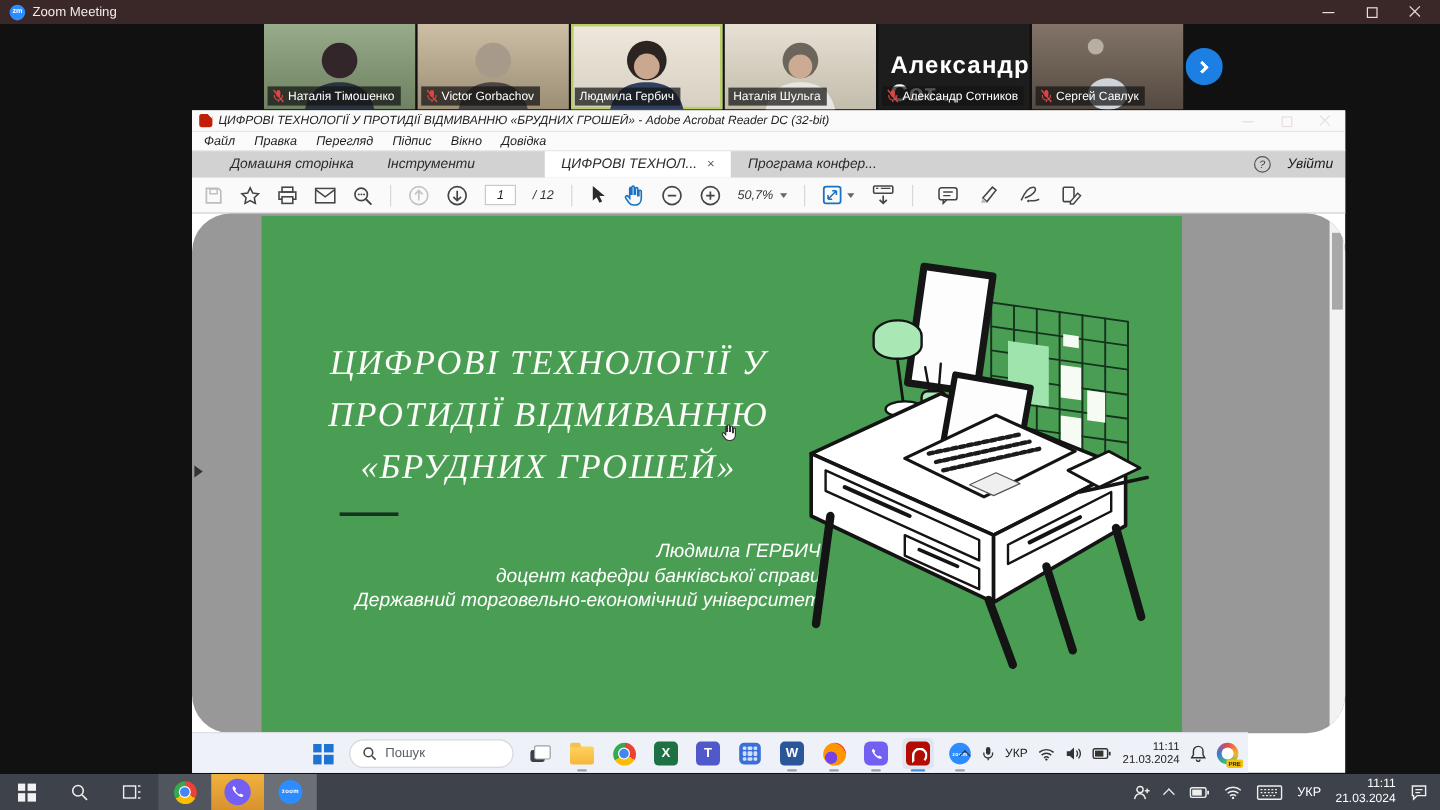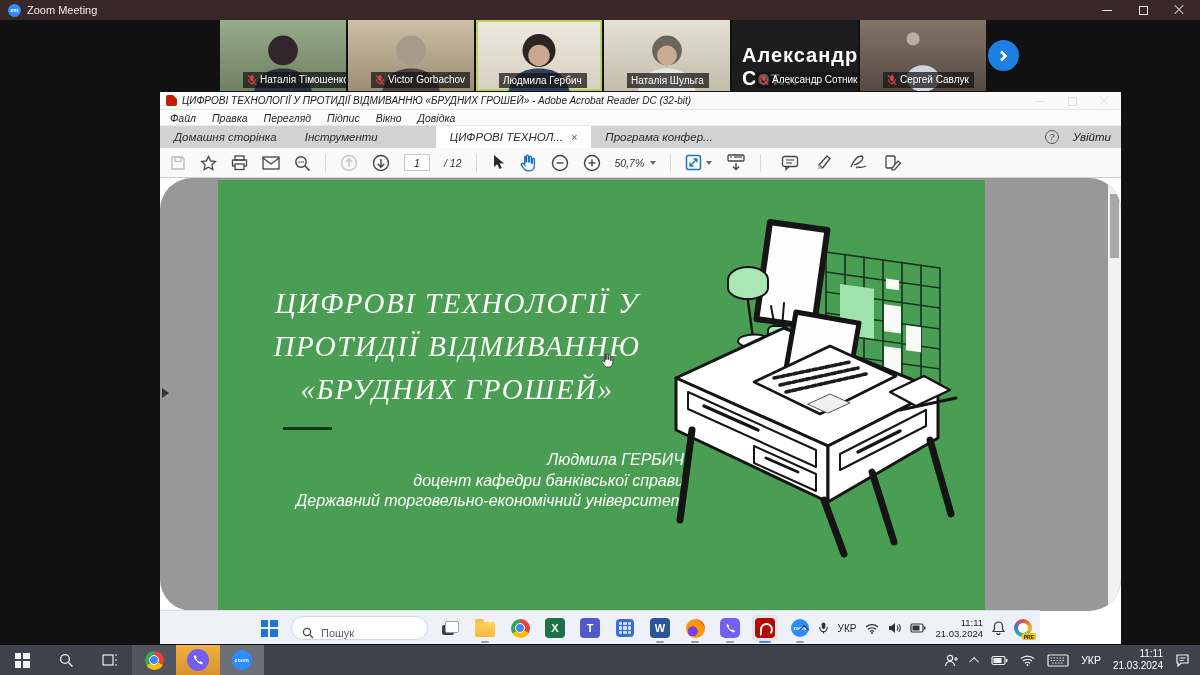--- a/index.html
+++ b/index.html
@@ -19,41 +19,41 @@
   .wc-max::before { content:""; position:absolute; left:1px; top:1px; width:7px; height:7px; border:1px solid currentColor; }
   .wc-close::before,.wc-close::after { content:""; position:absolute; left:-1px; top:4px; width:12px; border-top:1px solid currentColor; }
   .wc-close::before { transform:rotate(45deg); } .wc-close::after { transform:rotate(-45deg); }
 
   
   .strip { position:absolute; left:220px; top:20px; height:71px; display:flex; gap:2px; z-index:40; }
   .tile { width:126px; height:71px; position:relative; overflow:hidden; background:#222; }
   .tile.active { outline:2px solid #b8d063; outline-offset:-2px; }
   .sil { position:absolute; bottom:-4px; left:50%; transform:translateX(-50%); height:66px; }
   .name-label { position:absolute; left:3px; bottom:3px; background:rgba(20,20,20,.72);
-    color:#fff; font-size:10px; padding:2px 5px 2px 4px; display:flex; align-items:flex-start; gap:3px;
-    white-space:nowrap; max-width:120px; overflow:hidden;margin-left:20px; }
+    color:#fff; font-size:10px; padding:2px 5px 2px 4px; display:flex; align-items:center; gap:3px;
+    white-space:nowrap; max-width:120px; overflow:hidden; }
   .big-name { position:absolute; left:10px; top:24px; color:#fff; font-size:20px; font-weight:bold; letter-spacing:1px; }
   .mic-off { width:10px; height:12px; flex:0 0 auto; }
   .next-btn { position:absolute; left:988px; top:40px; width:31px; height:31px; border-radius:50%;
     background:#1b7fe4; border:2px solid #fff0; display:flex; align-items:center; justify-content:center; z-index:40; }
   .next-chevron { width:8px; height:8px; border-right:3px solid #fff; border-top:3px solid #fff;
     transform:rotate(45deg); margin-right:3px; border-radius:1px; }
   .orig-sound { position:absolute; left:8px; top:98px; background:#191919; color:#f0f0f0;
     font-size:11px; padding:4px 8px; z-index:40; }
 
   
   .acrobat { position:absolute; left:160px; top:92px; width:961px; height:552px; background:#fff; z-index:10;font-style:italic; }
   .ac-titlebar { height:18px; background:#fafafa; display:flex; align-items:center; padding:0 6px; border-bottom:1px solid #e4e4e4; }
   .pdf-ico { width:11px; height:11px; background:#c11e07; border-radius:2px; margin-right:5px; position:relative; }
   .pdf-ico::after { content:""; position:absolute; right:0; top:0; border:2.5px solid #fff; border-left-color:transparent; border-bottom-color:transparent; }
   .ac-title { font-size:10px; color:#222; white-space:nowrap; overflow:hidden; }
   .ac-controls { margin-left:auto; display:flex; gap:22px; color:#333; padding-right:6px; }
   .ac-menubar { height:16px; background:#fbfbfb; display:flex; gap:16px; align-items:center; padding:0 10px; border-bottom:1px solid #e8e8e8; }
   .menu-item { font-size:10.5px; color:#1f1f1f; }
-  .ac-tabbar { height:22px; background:#d2d2d2; display:flex; align-items:flex-end; position:relative; }
+  .ac-tabbar { height:22px; background:#d2d2d2; display:flex; align-items:flex-end; position:relative;padding-left:18px; }
   .tab { font-size:11.5px; color:#2a2a2a; height:22px; display:flex; align-items:center; padding:0 14px; white-space:nowrap; }
   .tab.doc { background:#fff; margin-left:44px; gap:8px; }
   .tab-close { font-size:11px; color:#555; }
   .tabbar-right { position:absolute; right:10px; top:0; height:22px; display:flex; align-items:center; gap:14px; }
   .help-circ { width:14px; height:14px; border:1px solid #555; border-radius:50%; color:#444;
     font-size:9px; display:flex; align-items:center; justify-content:center; }
   .signin { font-size:11.5px; color:#1a1a1a; }
   .ac-toolbar { height:30px; background:#fafafa; border-bottom:1px solid #cfcfcf; display:flex; align-items:center; padding:0 10px; gap:14px; }
   .ac-toolbar svg { display:block; }
   .vsep { width:1px; height:18px; background:#d8d8d8; }
@@ -82,21 +82,21 @@
   .inner-taskbar { position:absolute; left:160px; top:610px; width:880px; height:34px;
     background:#eef1f7; display:flex; align-items:center; z-index:20; border-top:1px solid #dcdfe5; }
   .itb-center { position:absolute; left:96px; top:0; height:34px; display:flex; align-items:center; gap:9px; }
   .itb-btn { width:26px; height:26px; border-radius:4px; display:flex; align-items:center; justify-content:center; position:relative; }
   .itb-btn.open::after { content:""; position:absolute; bottom:-2px; left:9px; width:8px; height:2.5px; border-radius:2px; background:#9aa0a8; }
   .itb-btn.active { background:#dfe5f0; }
   .itb-btn.active::after { content:""; position:absolute; bottom:-2px; left:7px; width:12px; height:2.5px; border-radius:2px; background:#4a90d9; }
   .win11-start { width:17px; height:17px; display:grid; grid-template:1fr 1fr/1fr 1fr; gap:1.5px; }
   .win11-start i { background:#1e74d2; }
   .search-pill { width:137px; height:24px; background:#fff; border:1px solid #d4d7dd; border-radius:13px;
-    display:flex; align-items:flex-end; gap:7px; padding:0 10px; }
+    display:flex; align-items:center; gap:7px; padding:0 10px; }
   .search-pill span { font-size:11px; color:#5a5f66; }
   .appglyph { width:20px; height:20px; border-radius:4px; display:flex; align-items:center; justify-content:center;
     color:#fff; font-size:11px; font-weight:bold; }
   .tray { position:absolute; right:8px; top:0; height:34px; display:flex; align-items:center; gap:9px; }
   .tray .txt { font-size:10px; color:#1f1f1f; }
   .timeblock { text-align:right; font-size:9.5px; line-height:11px; color:#1f1f1f; }
   .chev-up { width:7px; height:7px; border-left:1.5px solid #333; border-top:1.5px solid #333; transform:rotate(45deg) translateY(2px); }
   .copilot { width:18px; height:18px; border-radius:50%;
     background:conic-gradient(#e8484d,#f7b32b,#3cc46e,#3a7bd5,#e8484d); position:relative; }
   .copilot::before { content:""; position:absolute; inset:4px; border-radius:50%; background:#fff; }

